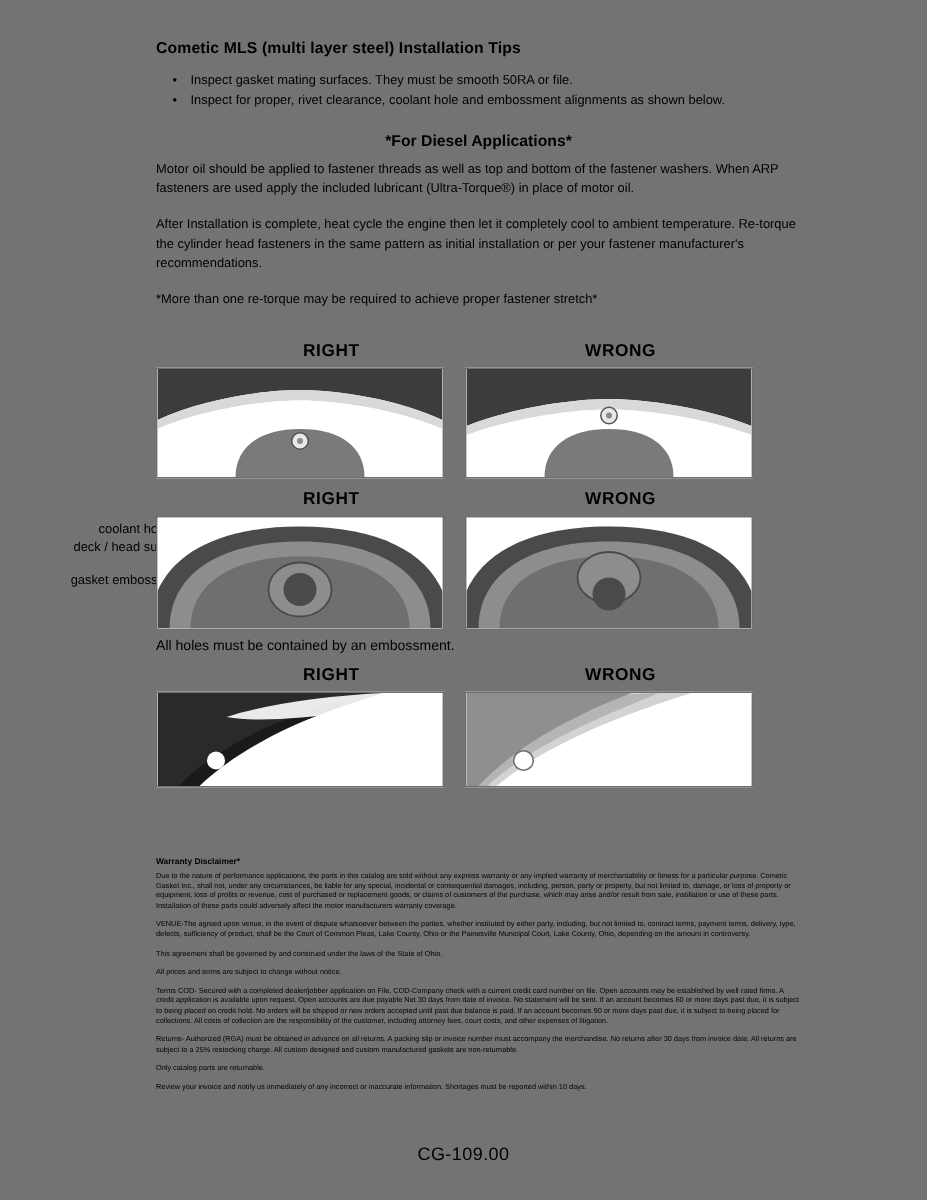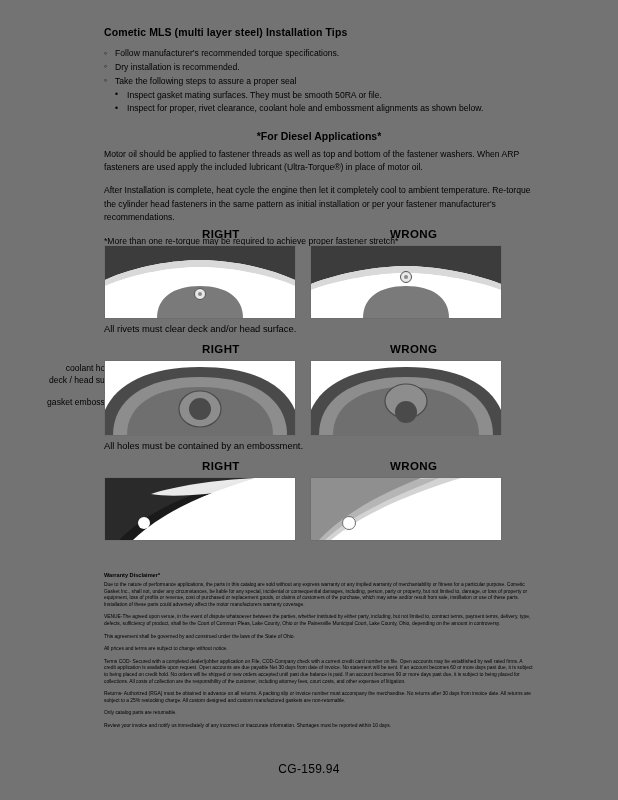--- a/index.html
+++ b/index.html
@@ -181,25 +181,20 @@
   svg { display: block; }
 </style>
 </head>
 <body>
 
 <div class="page">
 
   <div class="content">
     <h1 class="title">Cometic MLS (multi layer steel) Installation Tips</h1>
 
-    <ul class="bullets">
-      <li>Follow manufacturer's recommended torque specifications.</li>
-      <li>Dry installation is recommended.</li>
-      <li>Take the following steps to assure a proper seal</li>
-    </ul>
     <ul class="sub">
       <li>Inspect gasket mating surfaces.  They must be smooth 50RA or file.</li>
       <li>Inspect for proper, rivet clearance, coolant hole and embossment alignments as shown below.</li>
     </ul>
 
     <h2 class="subhead">*For Diesel Applications*</h2>
     <p class="body">Motor oil should be applied to fastener threads as well as top and bottom of the fastener washers. When ARP fasteners are used apply the included lubricant (Ultra-Torque®) in place of motor oil.</p>
     <p class="body">After Installation is complete, heat cycle the engine then let it completely cool to ambient temperature. Re-torque the cylinder head fasteners in the same pattern as initial installation or per your fastener manufacturer's recommendations.</p>
     <p class="body last">*More than one re-torque may be required to achieve proper fastener stretch*</p>
   </div>
@@ -228,21 +223,20 @@
             <rect x="0" y="0" width="190" height="72" fill="#ffffff"></rect>
             <path d="M0,0 L190,0 L190,38 C160,26 120,20 95,20 C70,20 30,26 0,38 Z" fill="#3c3c3c"></path>
             <path d="M0,38 C30,26 70,20 95,20 C120,20 160,26 190,38 L190,44 C160,33 120,27 95,27 C70,27 30,33 0,44 Z" fill="#d9d9d9"></path>
             <path d="M0,44 C30,33 70,27 95,27 C120,27 160,33 190,44 L190,72 L0,72 Z" fill="#ffffff"></path>
             <path d="M52,72 C52,52 68,40 95,40 C122,40 138,52 138,72 Z" fill="#7a7a7a"></path>
             <circle cx="95" cy="31" r="5.5" fill="#e8e8e8" stroke="#555" stroke-width="1"></circle>
             <circle cx="95" cy="31" r="2" fill="#8a8a8a"></circle>
           </svg>
         </div>
       </div>
-      <div class="caption big">All rivets must clear deck and/or head surface.</div>
     </div>
 
     <div class="figrow" style="margin-top:8px;">
       <div class="figlabels">
         <div class="figlabel" style="left:52px;">RIGHT</div>
         <div class="figlabel" style="left:240px;">WRONG</div>
       </div>
 
       <div class="callouts">
         <div class="callout" style="left:0; top:20px; width:124px; white-space:pre-line;">coolant hole on
@@ -314,15 +308,15 @@
     <p>Due to the nature of performance applications, the parts in this catalog are sold without any express warranty or any implied warranty of merchantability or fitness for a particular purpose.  Cometic Gasket Inc., shall not, under any circumstances, be liable for any special, incidental or consequential damages, including, person, party or property, but not limited to, damage, or loss of property or equipment, loss of profits or revenue, cost of purchased or replacement goods, or claims of customers of the purchase, which may arise and/or result from sale, instillation or use of these parts.  Installation of these parts could adversely affect the motor manufacturers warranty coverage.</p>
     <p>VENUE-The agreed upon venue, in the event of dispute whatsoever between the parties, whether instituted by either party, including, but not limited to, contract terms, payment terms, delivery, type, defects, sufficiency of product, shall be the Court of Common Pleas, Lake County, Ohio or the Painesville Municipal Court, Lake County, Ohio, depending on the amount in controversy.</p>
     <p>This agreement shall be governed by and construed under the laws of the State of Ohio.</p>
     <p>All prices and terms are subject to change without notice.</p>
     <p>Terms COD- Secured with a completed dealer/jobber application on File, COD-Company check with a current credit card number on file.  Open accounts may be established by well rated firms.  A credit application is available upon request.  Open accounts are due payable Net 30 days from date of invoice.  No statement will be sent.  If an account becomes 60 or more days past due, it is subject to being placed on credit hold.  No orders will be shipped or new orders accepted until past due balance is paid.  If an account becomes 90 or more days past due, it is subject to being placed for collections.  All costs of collection are the responsibility of the customer, including attorney fees, court costs, and other expenses of litigation.</p>
     <p>Returns- Authorized (RGA) must be obtained in advance on all returns.  A packing slip or invoice number must accompany the merchandise.  No returns after 30 days from invoice date.  All returns are subject to a 25% restocking charge.  All custom designed and custom manufactured gaskets are non-returnable.</p>
     <p>Only catalog parts are returnable.</p>
     <p>Review your invoice and notify us immediately of any incorrect or inaccurate information.  Shortages must be reported within 10 days.</p>
   </div>
 
-  <div class="docnum">CG-159.94</div>
+  <div class="docnum">CG-109.00</div>
 
 </div>
 
 </body></html>

